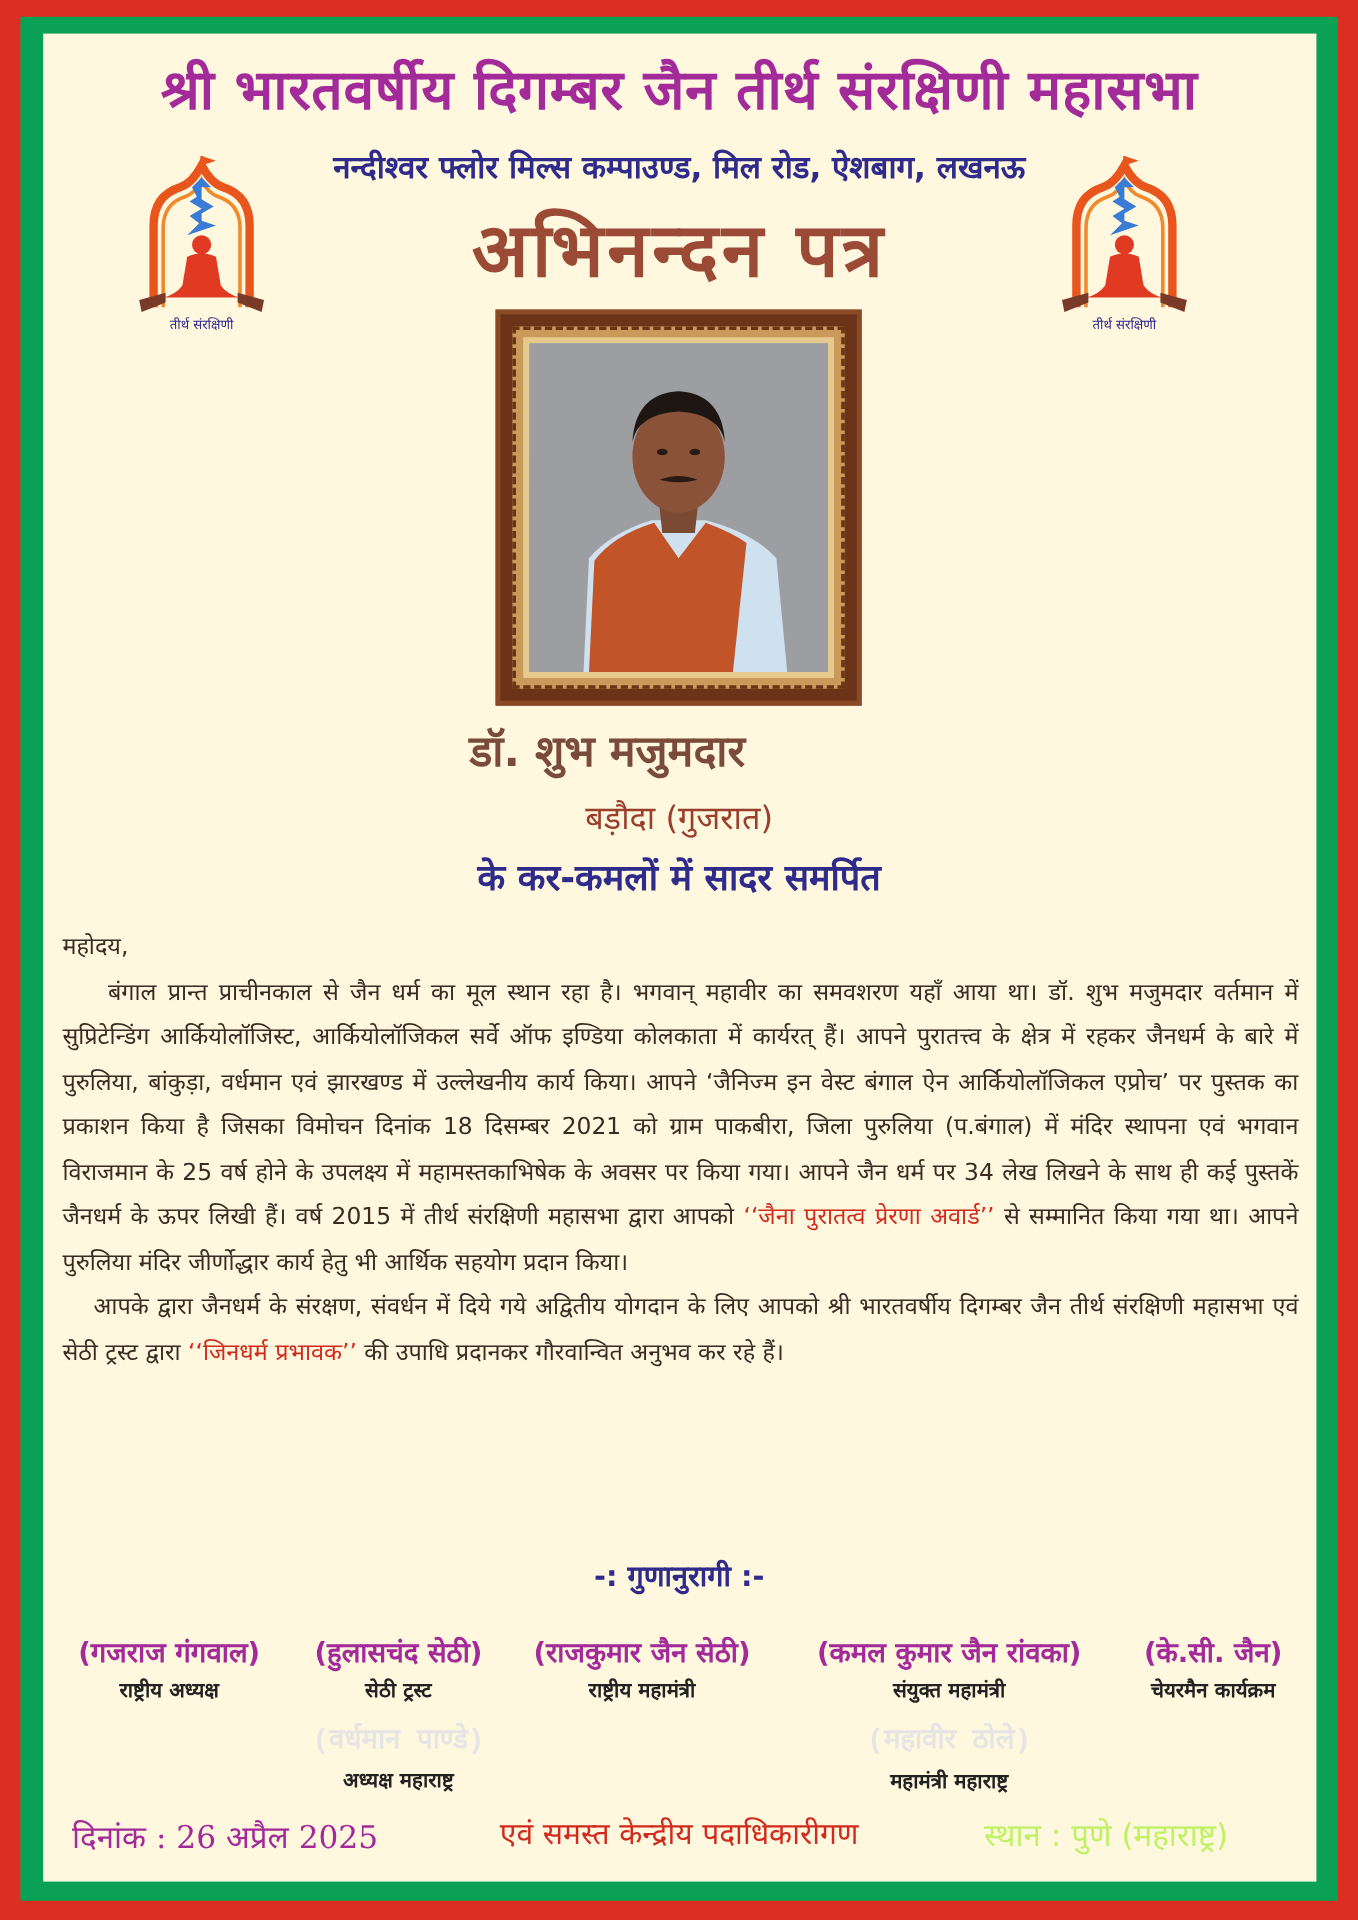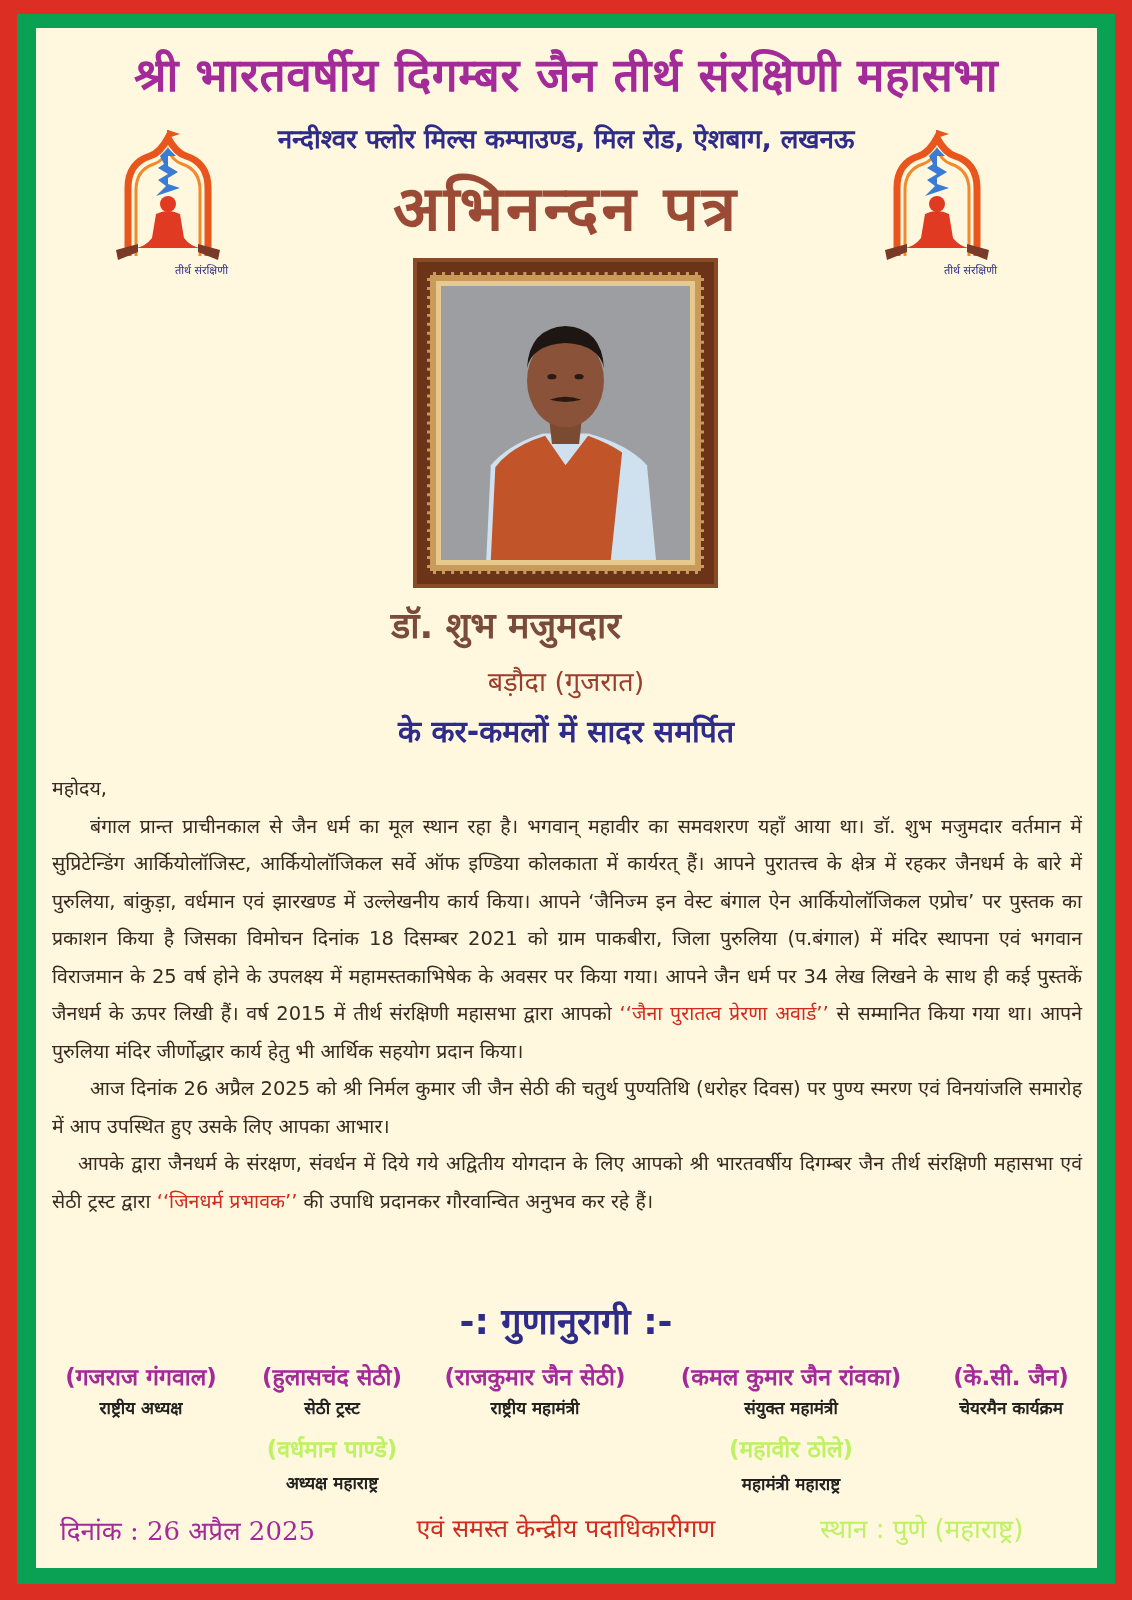--- a/index.html
+++ b/index.html
@@ -7,40 +7,40 @@
   body { background: #dc2e22; position: relative; font-family: "DejaVu Sans", sans-serif; }
   .green-frame { position: absolute; left: 17px; top: 14px; width: 1098px; height: 1570px; background: #0aa155; }
   .cream { position: absolute; left: 36px; top: 28px; width: 1061px; height: 1540px; background: #fff8de; }
   .abs { position: absolute; }
   .center { text-align: center; }
   .org-title { left: 0; width: 1132px; top: 42px; font-size: 46px; font-weight: bold; color: #a32a99; letter-spacing: 0.5px; }
   .org-address { left: 0; width: 1132px; top: 120px; font-size: 26px; font-weight: bold; color: #2e2b8a; }
   .doc-title { left: 0; width: 1132px; top: 164px; font-size: 62px; font-weight: bold; color: #9a4a35; letter-spacing: 3px; }
   .logo { width: 120px; height: 160px; }
   .logo svg { width: 120px; height: 140px; display: block; }
-  .logo .cap { text-align: right; font-size: 11px; color: #2e2b8a; margin-top: -6px; }
+  .logo .cap { text-align: center; font-size: 11px; color: #2e2b8a; margin-top: -6px; }
   .frame { left: 413px; top: 258px; width: 305px; height: 330px;
     background: #6b3418; border: 4px solid #8a4a25; padding: 10px; }
   .frame-inner { width: 100%; height: 100%; background: #c99a5a; padding: 6px;
     border: 3px dashed #6b3418; }
   .frame-inner2 { width: 100%; height: 100%; background: #e6c98c; padding: 5px; }
   .photo { width: 100%; height: 100%; background: linear-gradient(180deg,#a9aaac 0%,#8f9194 100%); position: relative; overflow: hidden; }
   .photo svg { width: 100%; height: 100%; display: block; }
   .name { left: 0; width: 1012px; top: 600px; font-size: 36px; font-weight: bold; color: #7a4a3a; }
   .city { left: 0; width: 1132px; top: 662px; font-size: 27px; color: #9a3e2e; }
   .dedication { left: 0; width: 1132px; top: 710px; font-size: 30px; font-weight: bold; color: #2e2b8a; }
   .body-text { left: 52px; top: 770px; width: 1030px; font-size: 19.5px; color: #3a2a22; line-height: 37.5px; text-align: justify; }
   .body-text p { margin: 0; }
   .indent { text-indent: 38px; }
   .indent-s { text-indent: 26px; }
   .hl { color: #d02b1e; }
-  .gunanuragi { left: 0; width: 1132px; top: 1296px; font-size: 36px; font-weight: bold; color: #2e2b8a; }
+  .gunanuragi { left: 0; width: 1132px; top: 1296px; font-size: 24px; font-weight: bold; color: #2e2b8a; }
   .sig { text-align: center; }
   .sig .nm { font-size: 23px; font-weight: bold; color: #a32a99; white-space: nowrap; }
-  .sig .nm.blue { color: #bef264; }
+  .sig .nm.blue { color: #e5e5e5; font-family: Liberation Mono, monospace; }
   .sig .rl { font-size: 17px; font-weight: bold; color: #222; margin-top: 4px; white-space: nowrap; }
   .footer-date { left: 60px; top: 1512px; font-family: "DejaVu Serif", serif; font-size: 26px; color: #a32a99; }
   .footer-mid { left: 0; width: 1132px; top: 1510px; font-size: 25px; color: #d02b1e; }
   .footer-place { left: 820px; top: 1510px; font-size: 26px; color: #bef264; }
 </style>
 </head>
 <body>
 
 <div class="green-frame"></div>
 <div class="cream"></div>
@@ -96,21 +96,20 @@
   </div>
 </div>
 
 <div class="abs center name">डॉ. शुभ मजुमदार</div>
 <div class="abs center city">बड़ौदा (गुजरात)</div>
 <div class="abs center dedication">के कर-कमलों में सादर समर्पित</div>
 
 <div class="abs body-text">
   <p>महोदय,</p>
   <p class="indent"><span>बंगाल प्रान्त प्राचीनकाल से जैन धर्म का मूल स्थान रहा है। भगवान् महावीर का समवशरण यहाँ आया था। डॉ. शुभ मजुमदार वर्तमान में सुप्रिटेन्डिंग आर्कियोलॉजिस्ट, आर्कियोलॉजिकल सर्वे ऑफ इण्डिया कोलकाता में कार्यरत् हैं। आपने पुरातत्त्व के क्षेत्र में रहकर जैनधर्म के बारे में पुरुलिया, बांकुड़ा, वर्धमान एवं झारखण्ड में उल्लेखनीय कार्य किया। आपने ‘जैनिज्म इन वेस्ट बंगाल ऐन आर्कियोलॉजिकल एप्रोच’ पर पुस्तक का प्रकाशन किया है जिसका विमोचन दिनांक 18 दिसम्बर 2021 को ग्राम पाकबीरा, जिला पुरुलिया (प.बंगाल) में मंदिर स्थापना एवं भगवान विराजमान के 25 वर्ष होने के उपलक्ष्य में महामस्तकाभिषेक के अवसर पर किया गया। आपने जैन धर्म पर 34 लेख लिखने के साथ ही कई पुस्तकें जैनधर्म के ऊपर लिखी हैं। वर्ष 2015 में तीर्थ संरक्षिणी महासभा द्वारा आपको </span><span class="hl">‘‘जैना पुरातत्व प्रेरणा अवार्ड’’</span><span> से सम्मानित किया गया था। आपने पुरुलिया मंदिर जीर्णोद्धार कार्य हेतु भी आर्थिक सहयोग प्रदान किया।</span></p>
-  <p class="indent">आज दिनांक 26 अप्रैल 2025 को श्री निर्मल कुमार जी जैन सेठी की चतुर्थ पुण्यतिथि (धरोहर दिवस) पर पुण्य स्मरण एवं विनयांजलि समारोह में आप उपस्थित हुए उसके लिए आपका आभार।</p>
   <p class="indent-s"><span>आपके द्वारा जैनधर्म के संरक्षण, संवर्धन में दिये गये अद्वितीय योगदान के लिए आपको श्री भारतवर्षीय दिगम्बर जैन तीर्थ संरक्षिणी महासभा एवं सेठी ट्रस्ट द्वारा </span><span class="hl">‘‘जिनधर्म प्रभावक’’</span><span>  की उपाधि प्रदानकर गौरवान्वित अनुभव कर रहे हैं।</span></p>
 </div>
 
 <div class="abs center gunanuragi">-: गुणानुरागी :-</div>
 
 <div class="abs sig" style="left:52px; top:1360px; width:178px;">
   <div class="nm">(गजराज गंगवाल)</div>
   <div class="rl">राष्ट्रीय अध्यक्ष</div>
 </div>
 <div class="abs sig" style="left:252px; top:1360px; width:160px;">

